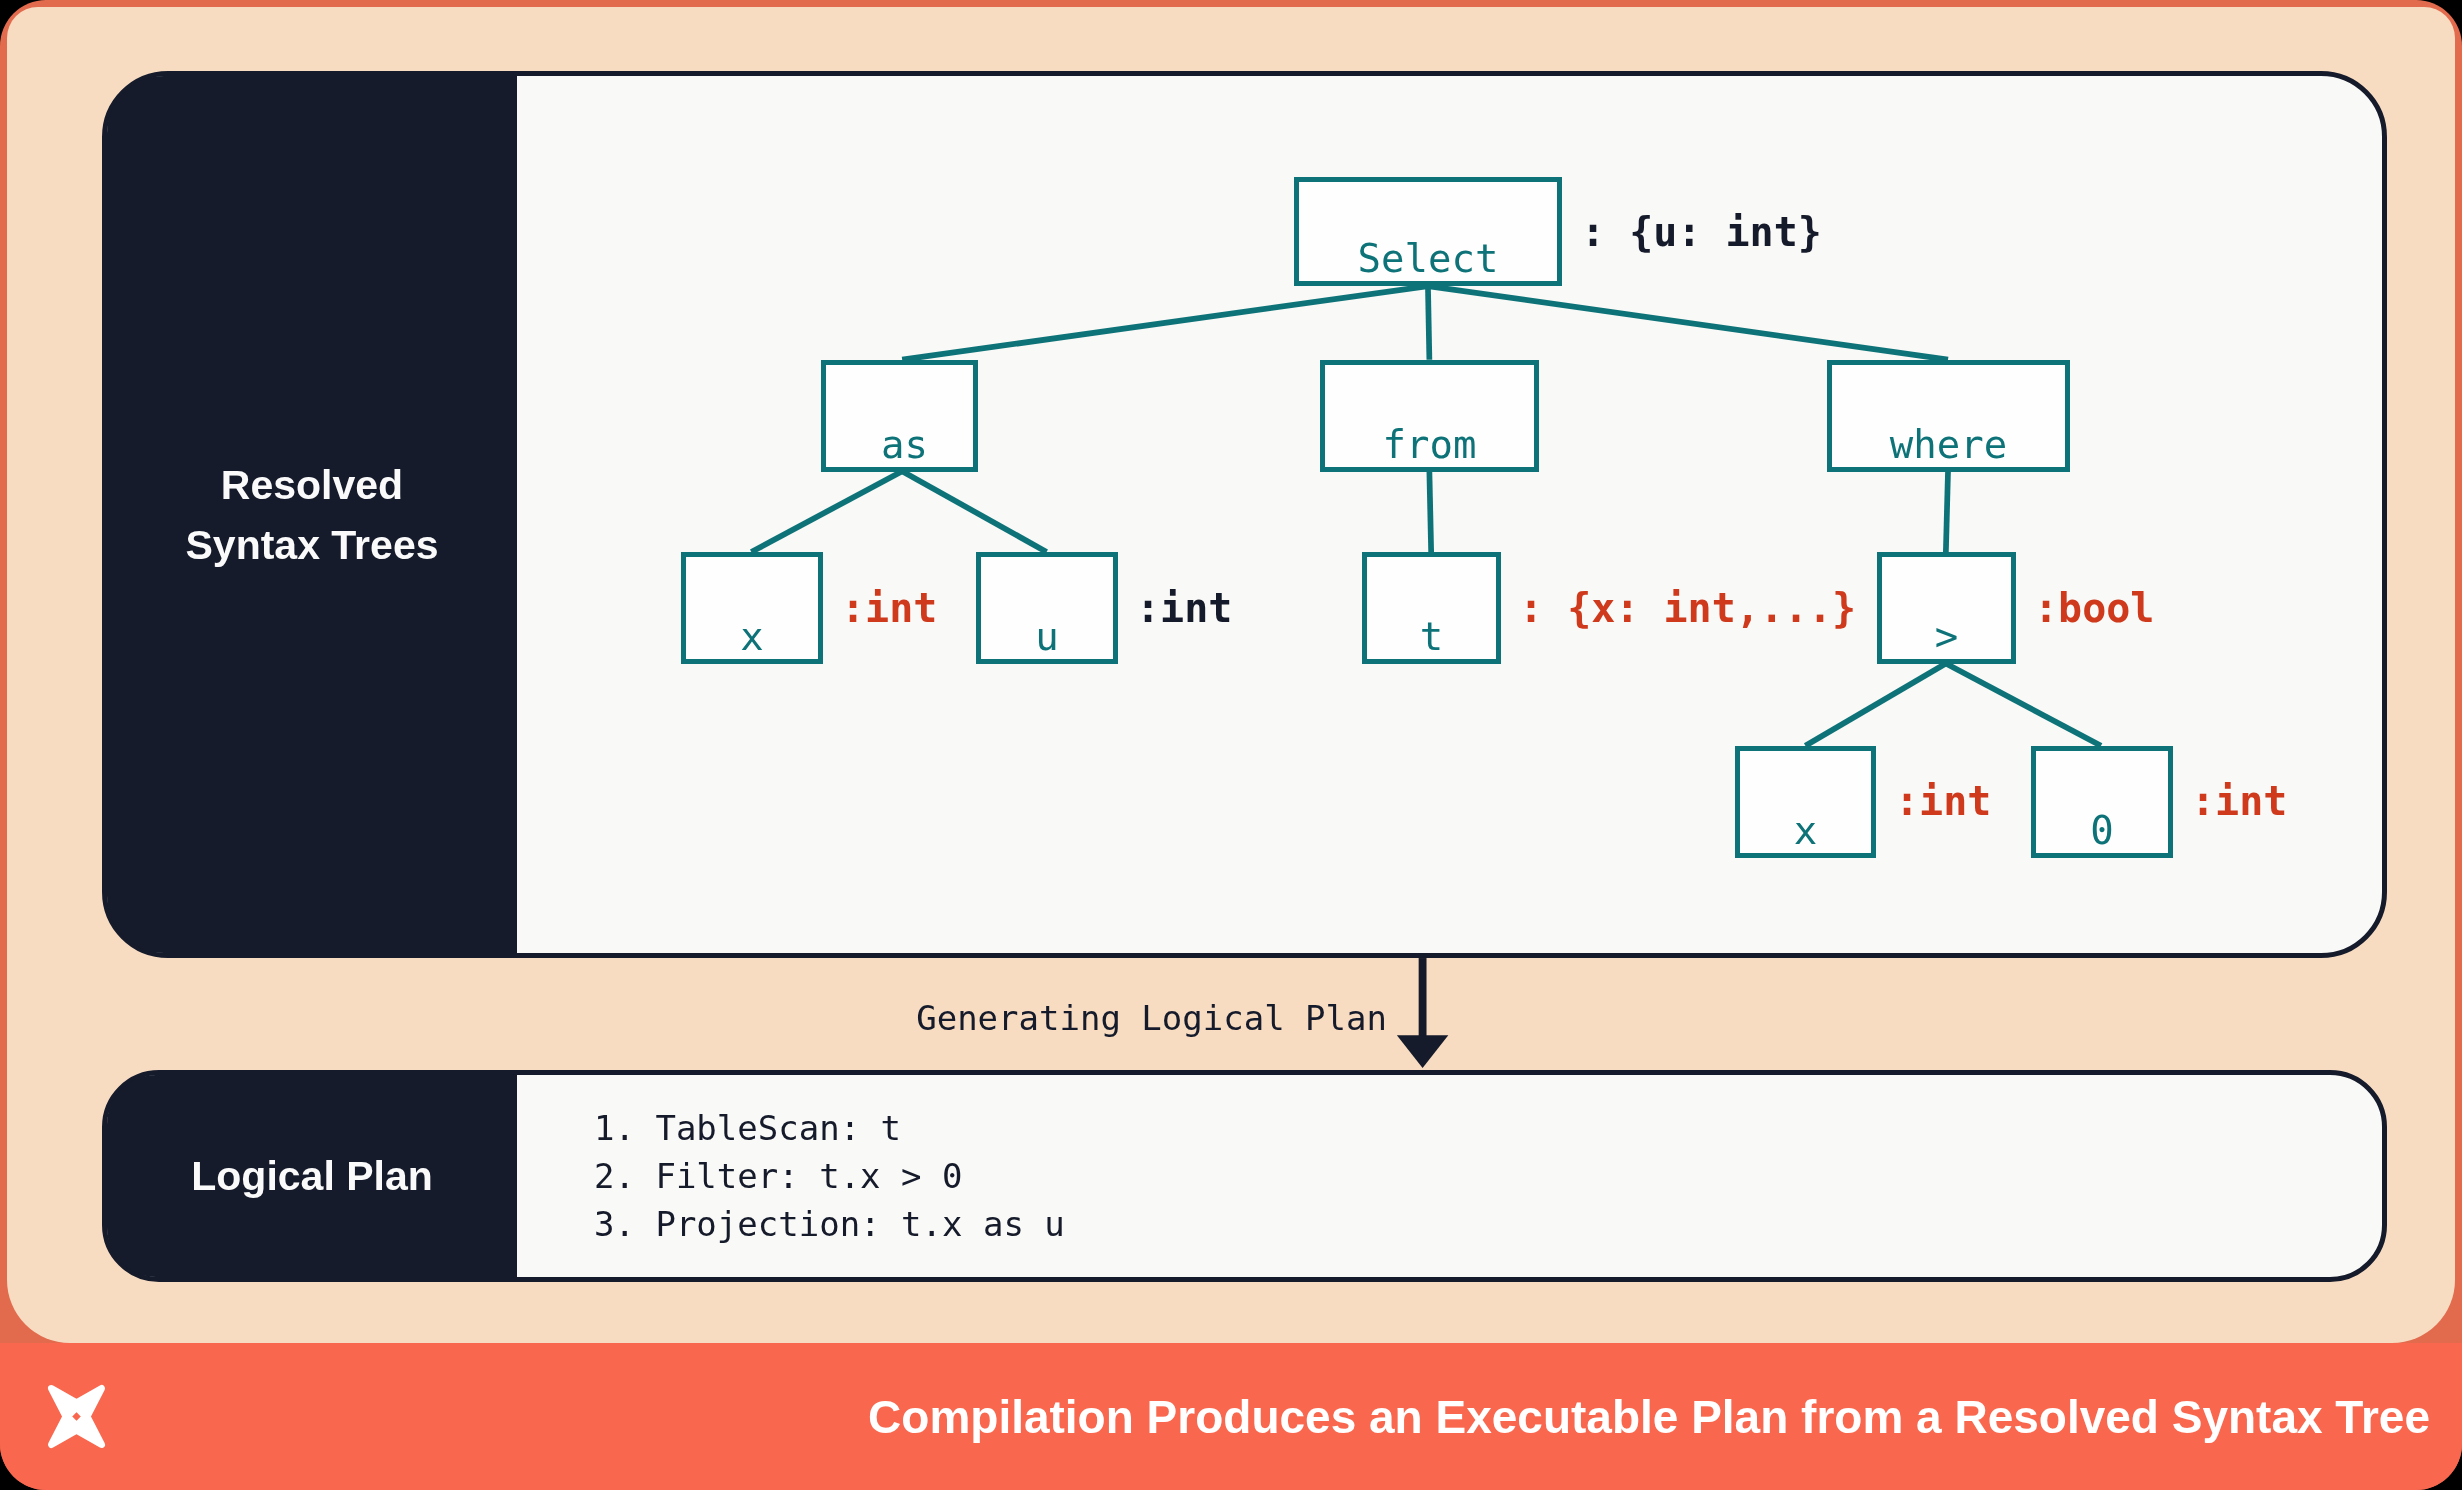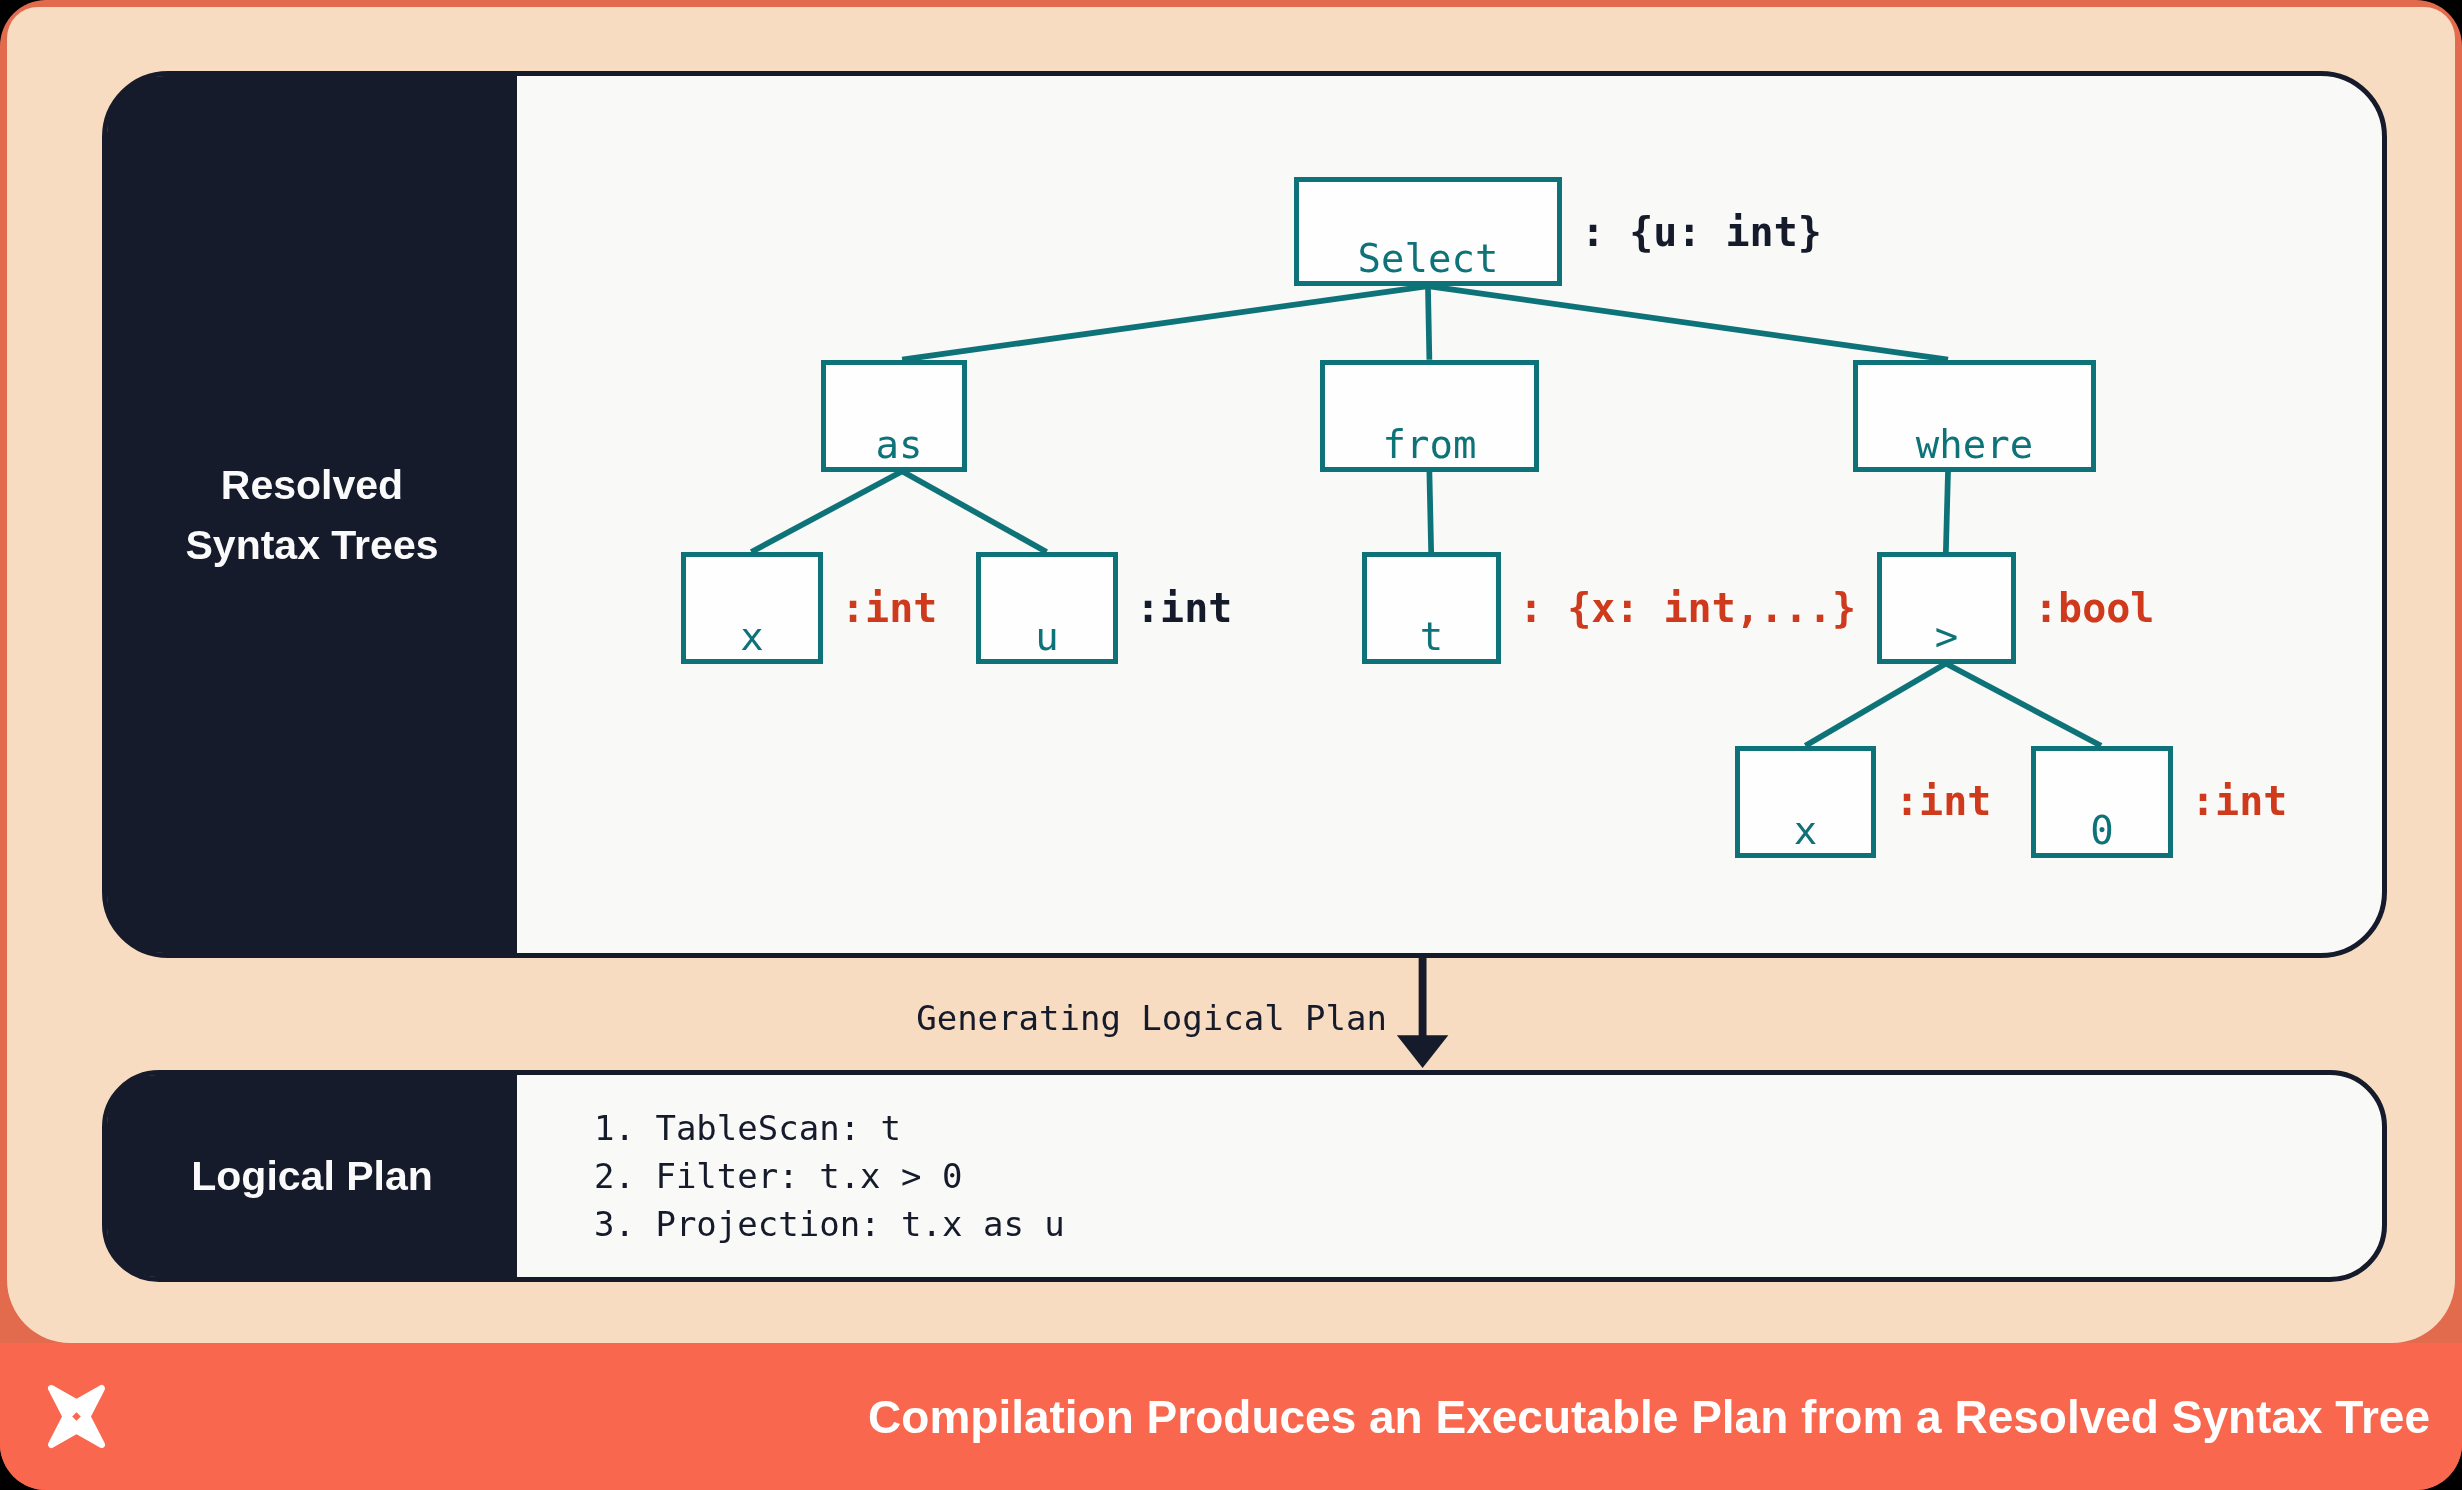--- a/index.html
+++ b/index.html
@@ -57,27 +57,27 @@
       </g>
     <line x1="1990" y1="1340" x2="1990" y2="1452" stroke="#161b2b" stroke-width="11"></line>
     <polygon points="1954,1448 2026,1448 1990,1494" fill="#161b2b"></polygon>
   </svg>
 
   <div id="tree-layer">
       <div class="tree-node" style="left: 1294px; top: 177px; width: 268px; height: 109px;">
         <span>Select</span>
       </div>
       <span class="node-annotation ann-navy" style="left: 1581px; top: 232px;">: {u: int}</span>
-      <div class="tree-node" style="left: 821px; top: 360px; width: 146px; height: 112px; padding-left: 10px;">
+      <div class="tree-node" style="left: 821px; top: 360px; width: 157px; height: 112px; padding-left: 10px;">
         <span>as</span>
       </div>
       <div class="tree-node" style="left: 1320px; top: 360px; width: 219px; height: 112px;">
         <span>from</span>
       </div>
-      <div class="tree-node" style="left: 1827px; top: 360px; width: 243px; height: 112px; margin-left: 26px;">
+      <div class="tree-node" style="left: 1827px; top: 360px; width: 243px; height: 112px;">
         <span>where</span>
       </div>
       <div class="tree-node" style="left: 681px; top: 552px; width: 142px; height: 112px;">
         <span>x</span>
       </div>
       <span class="node-annotation ann-red" style="left: 841px; top: 608px;">:int</span>
       <div class="tree-node" style="left: 976px; top: 552px; width: 142px; height: 112px;">
         <span>u</span>
       </div>
       <span class="node-annotation ann-navy" style="left: 1136px; top: 608px;">:int</span>

